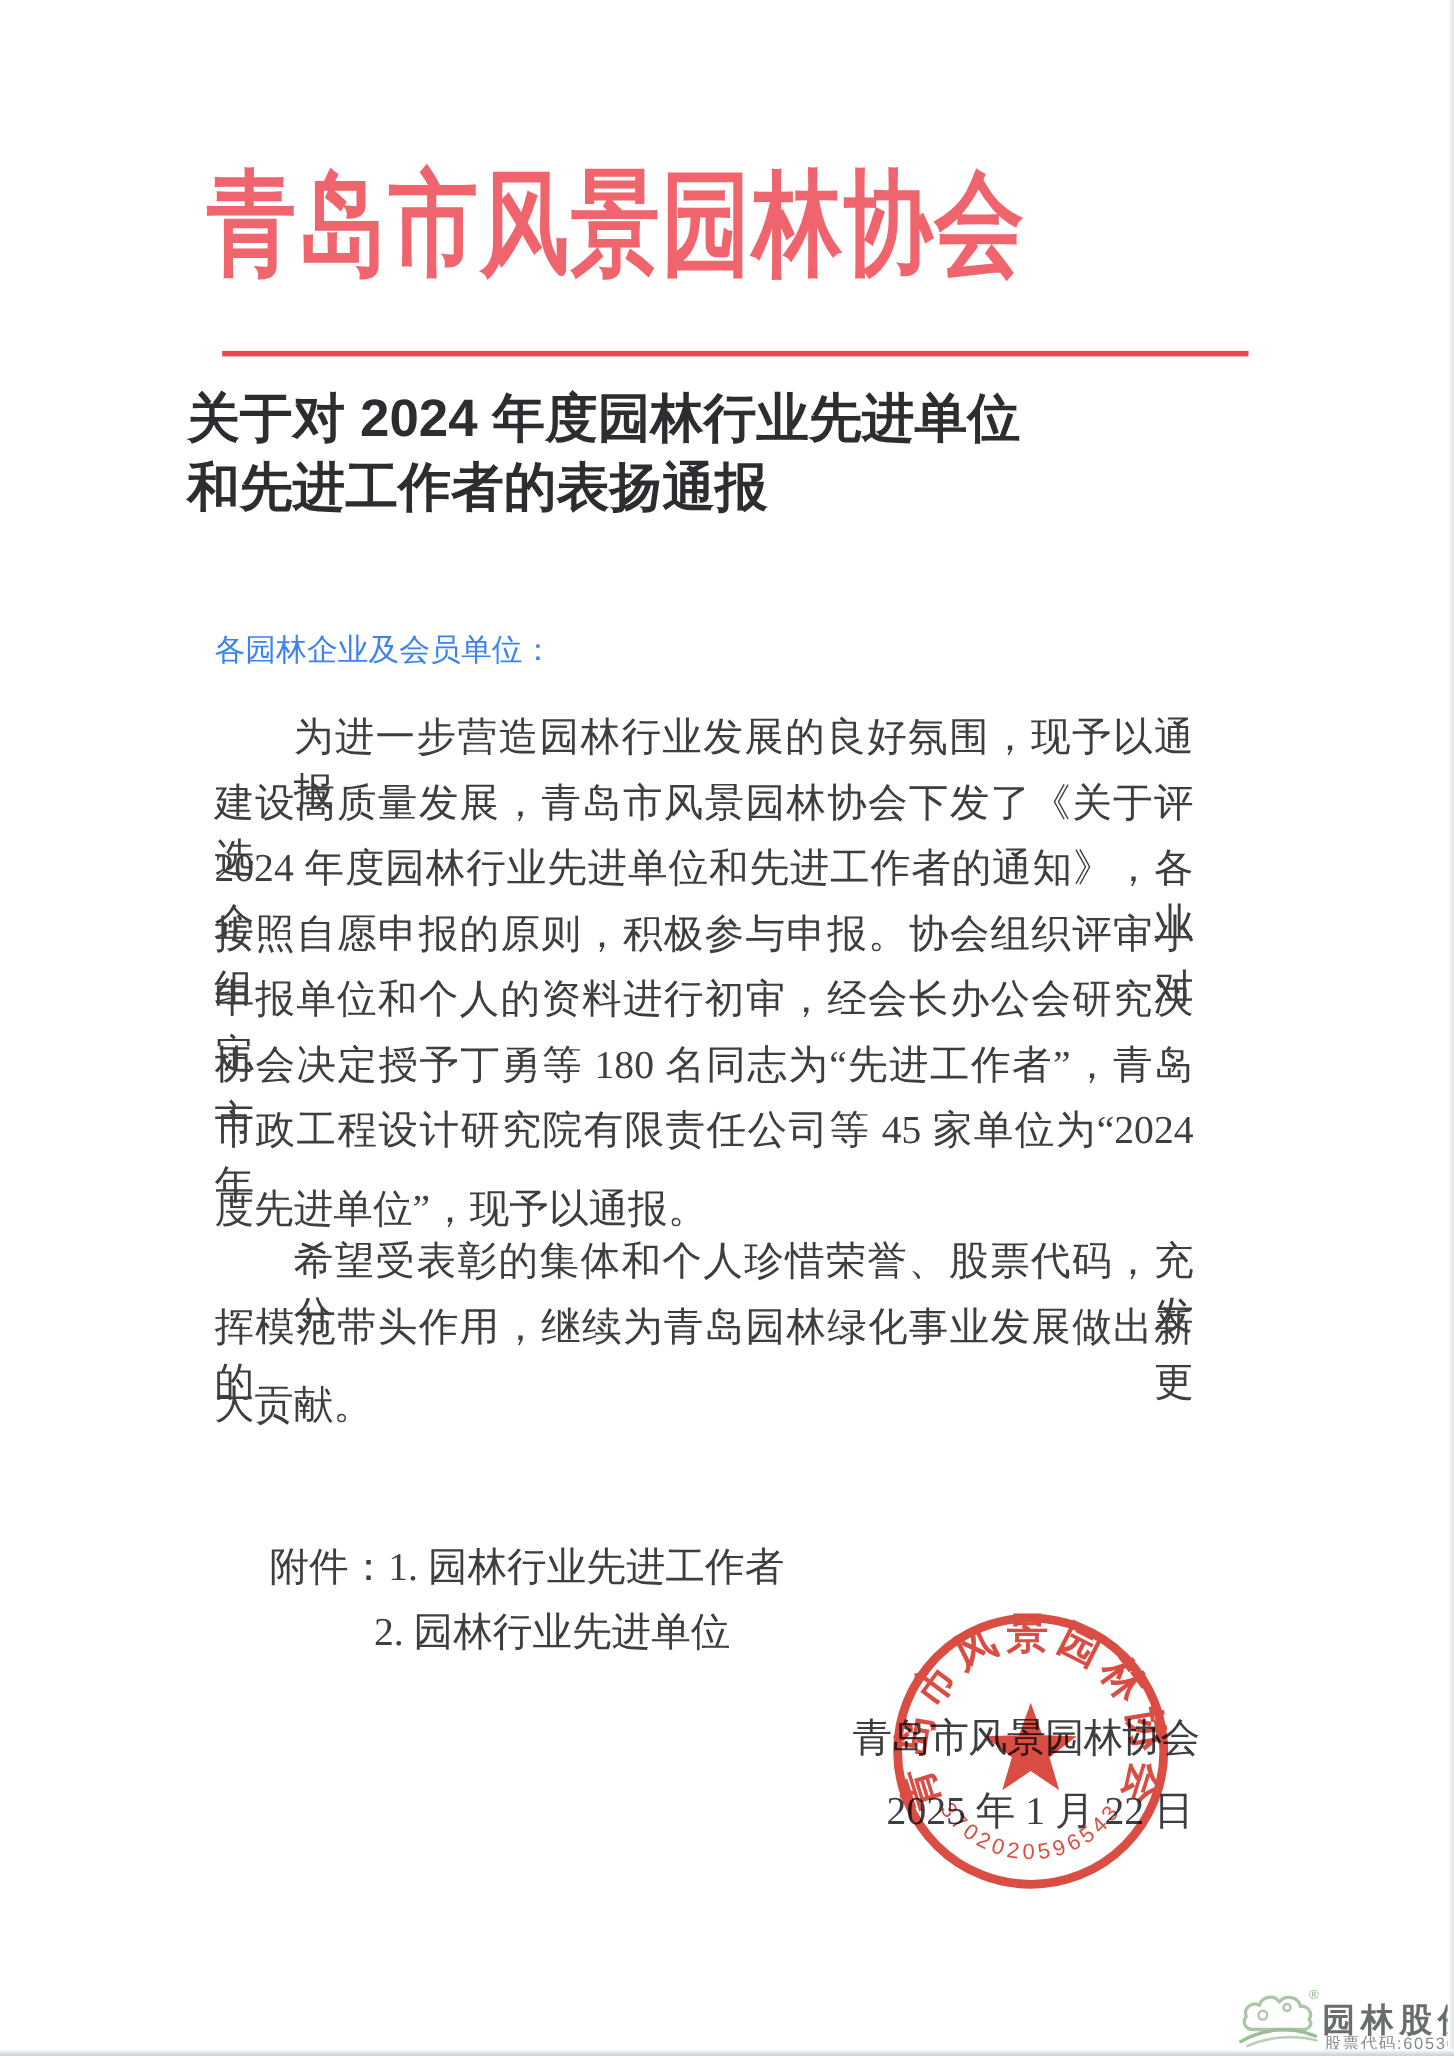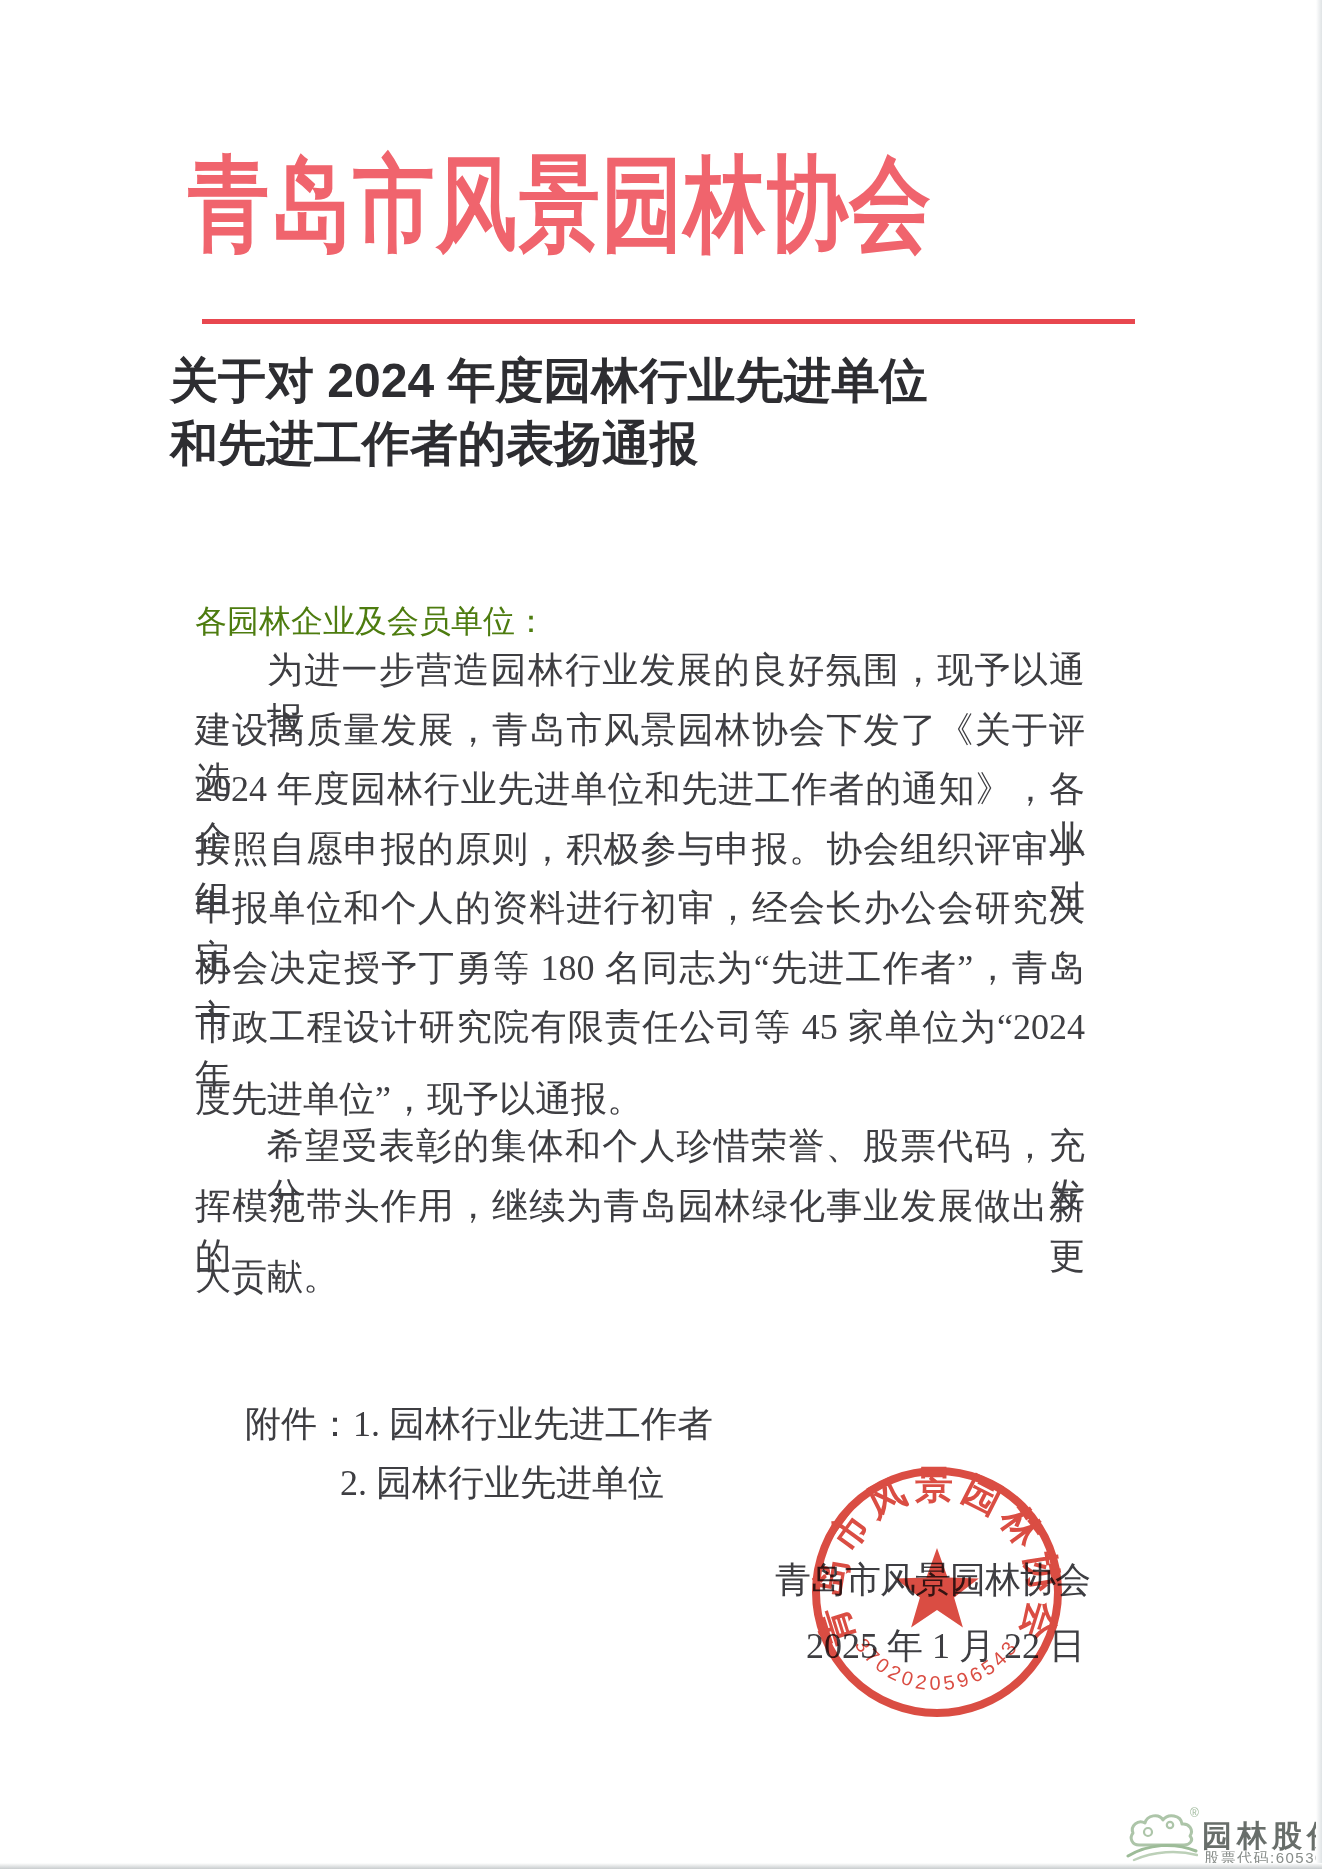--- a/index.html
+++ b/index.html
@@ -26,21 +26,21 @@
   }
   
   .body-line{
     position:absolute;left:195px;width:890px;box-sizing:border-box;
     font-size:36px;line-height:50px;color:#3e3e42;
     text-align:justify;text-align-last:justify;text-justify:inter-character;
   }
   .body-line.no-stretch{text-align:left;text-align-last:left;margin-top:12px;}
   .body-line.indent{padding-left:72px;}
   .salutation{
-    position:absolute;left:195px;top:600px;font-size:32px;color:#4d7c0f;white-space:nowrap;
+    position:absolute;left:195px;top:572px;font-size:28px;color:#3b82f6;white-space:nowrap;
   }
   .attach-line{
     position:absolute;font-size:36px;color:#3e3e42;white-space:nowrap;margin-top:32px;
   }
   
   .signature{
     position:absolute;left:775px;top:1556px;font-size:36px;color:#3e3e42;
     letter-spacing:-1px;white-space:nowrap;
   }
   .doc-date{

